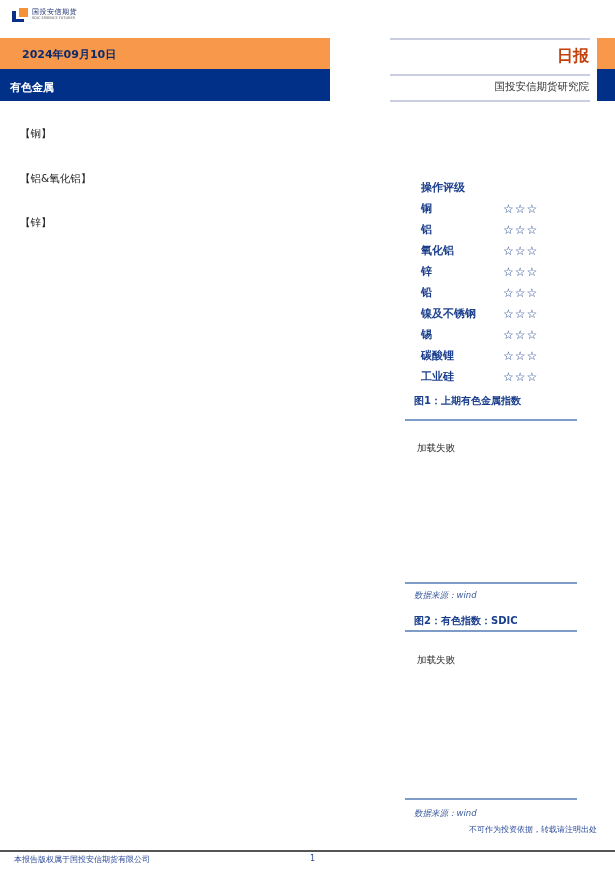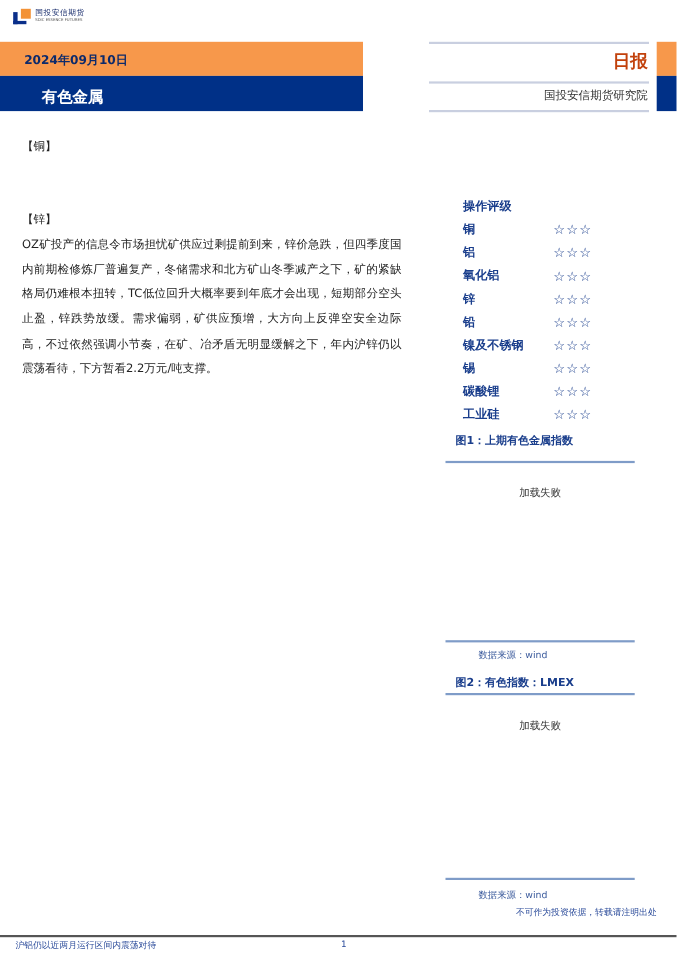--- a/index.html
+++ b/index.html
@@ -11,40 +11,40 @@
   .logo-mark .b { position: absolute; left: 0; bottom: 0; width: 12px; height: 11px; border-left: 4px solid #0a2f8a; border-bottom: 3px solid #0a2f8a; box-sizing: border-box; }
   .logo-text { display: flex; flex-direction: column; line-height: 1; }
   .logo-cn { font-size: 7px; color: #1b2f6e; letter-spacing: 0.5px; }
   .logo-en { font-size: 3.5px; color: #555; margin-top: 1px; }
 
   .band-orange { position: absolute; left: 0; top: 38px; width: 330px; height: 31px; background: #f7984b; }
   .band-orange-r { position: absolute; left: 597px; top: 38px; width: 18px; height: 31px; background: #f7984b; }
   .band-blue { position: absolute; left: 0; top: 69px; width: 330px; height: 32px; background: #003087; }
   .band-blue-r { position: absolute; left: 597px; top: 69px; width: 18px; height: 32px; background: #003087; }
   .date { position: absolute; left: 22px; top: 47px; font-size: 11px; font-weight: bold; color: #0d2a6b; }
-  .sector { position: absolute; left: 38px; top: 80px; font-size: 14px; font-weight: bold; color: #ffffff; }
+  .sector { position: absolute; left: 10px; top: 80px; font-size: 11px; font-weight: bold; color: #ffffff; }
   .rbox-line { position: absolute; left: 390px; width: 200px; height: 2px; background: #c9cfe0; }
   .report-type { position: absolute; right: 26px; top: 46px; font-size: 16px; font-weight: bold; color: #c2410c; }
   .institute { position: absolute; right: 26px; top: 80px; font-size: 10.5px; color: #333; margin-left: 17px; }
 
   .left { position: absolute; left: 20px; top: 122px; width: 345px; font-size: 10.5px; line-height: 22.6px; color: #222; }
   .left p { margin: 0; text-align: justify; }
   .left .sec-title { margin-top: 0; }
   .gap1 { height: 22px; }
 
   .rating { position: absolute; left: 421px; top: 180px; font-size: 11px; color: #1a3e8c; font-weight: bold; }
   .rating-title { margin-bottom: 3px; }
   .rating-row { display: flex; height: 21px; align-items: center; }
   .rating-name { width: 82px; }
   .rating-stars { color: #1a3e8c; letter-spacing: 1px; font-weight: normal; font-size: 12px; }
 
   .fig-title { position: absolute; left: 414px; font-size: 10px; font-weight: bold; color: #1a3e8c; }
   .fig-rule { position: absolute; left: 405px; width: 172px; height: 2px; background: #7f9cc8; }
-  .fig-fail { position: absolute; left: 405px; width: 172px; text-align: center; font-size: 9.5px; color: #333; }
-  .fig-src { position: absolute; left: 435px; font-size: 8.5px; color: #3a5a9c; }
+  .fig-fail { position: absolute; left: 417px; width: 172px; font-size: 9.5px; color: #333; }
+  .fig-src { position: absolute; left: 414px; font-size: 8.5px; font-style: italic; color: #3a5a9c; }
 
   .footer-rule { position: absolute; left: 0; top: 850px; width: 615px; height: 2px; background: #555; }
   .footer-left { position: absolute; left: 14px; top: 854px; font-size: 8px; color: #2b4b9a; }
   .footer-page { position: absolute; left: 310px; top: 854px; font-size: 8px; color: #2b4b9a; }
   .footer-right { position: absolute; right: 18px; top: 824px; font-size: 8px; color: #2b4b9a; }
 </style>
 </head>
 <body>
 
 <div class="logo">
@@ -67,23 +67,23 @@
 
 <div class="rbox-line" style="top:38px"></div>
 <div class="rbox-line" style="top:74px"></div>
 <div class="rbox-line" style="top:100px"></div>
 <div class="report-type">日报</div>
 <div class="institute">国投安信期货研究院</div>
 
 <div class="left">
   <p class="sec-title">【铜】</p>
   <div class="gap1"></div>
+  <p class="sec-title">【铝&amp;氧化铝】</p>
   <div class="gap1"></div>
   <p class="sec-title">【锌】</p>
-  <p>OZ矿投产的信息令市场担忧矿供应过剩提前到来，锌价急跌，但四季度国内前期检修炼厂普遍复产，冬储需求和北方矿山冬季减产之下，矿的紧缺格局仍难根本扭转，TC低位回升大概率要到年底才会出现，短期部分空头止盈，锌跌势放缓。需求偏弱，矿供应预增，大方向上反弹空安全边际高，不过依然强调小节奏，在矿、冶矛盾无明显缓解之下，年内沪锌仍以震荡看待，下方暂看2.2万元/吨支撑。</p>
 </div>
 
 <div class="rating">
   <div class="rating-title">操作评级</div>
   <div class="rating-row">
       <span class="rating-name">铜</span>
       <span class="rating-stars">☆☆☆</span>
     </div>
   <div class="rating-row">
       <span class="rating-name">铝</span>
@@ -118,22 +118,22 @@
       <span class="rating-stars">☆☆☆</span>
     </div>
 </div>
 
 <div class="fig-title" style="top:394px">图1：上期有色金属指数</div>
 <div class="fig-rule" style="top:419px"></div>
 <div class="fig-fail" style="top:442px">加载失败</div>
 <div class="fig-rule" style="top:582px"></div>
 <div class="fig-src" style="top:590px">数据来源：wind</div>
 
-<div class="fig-title" style="top:614px">图2：有色指数：LMEX</div>
+<div class="fig-title" style="top:614px">图2：有色指数：SDIC</div>
 <div class="fig-rule" style="top:630px"></div>
 <div class="fig-fail" style="top:654px">加载失败</div>
 <div class="fig-rule" style="top:798px"></div>
 <div class="fig-src" style="top:808px">数据来源：wind</div>
 
 <div class="footer-rule"></div>
-<div class="footer-left">沪铝仍以近两月运行区间内震荡对待</div>
+<div class="footer-left">本报告版权属于国投安信期货有限公司</div>
 <div class="footer-page">1</div>
 <div class="footer-right">不可作为投资依据，转载请注明出处</div>
 
 </body></html>

